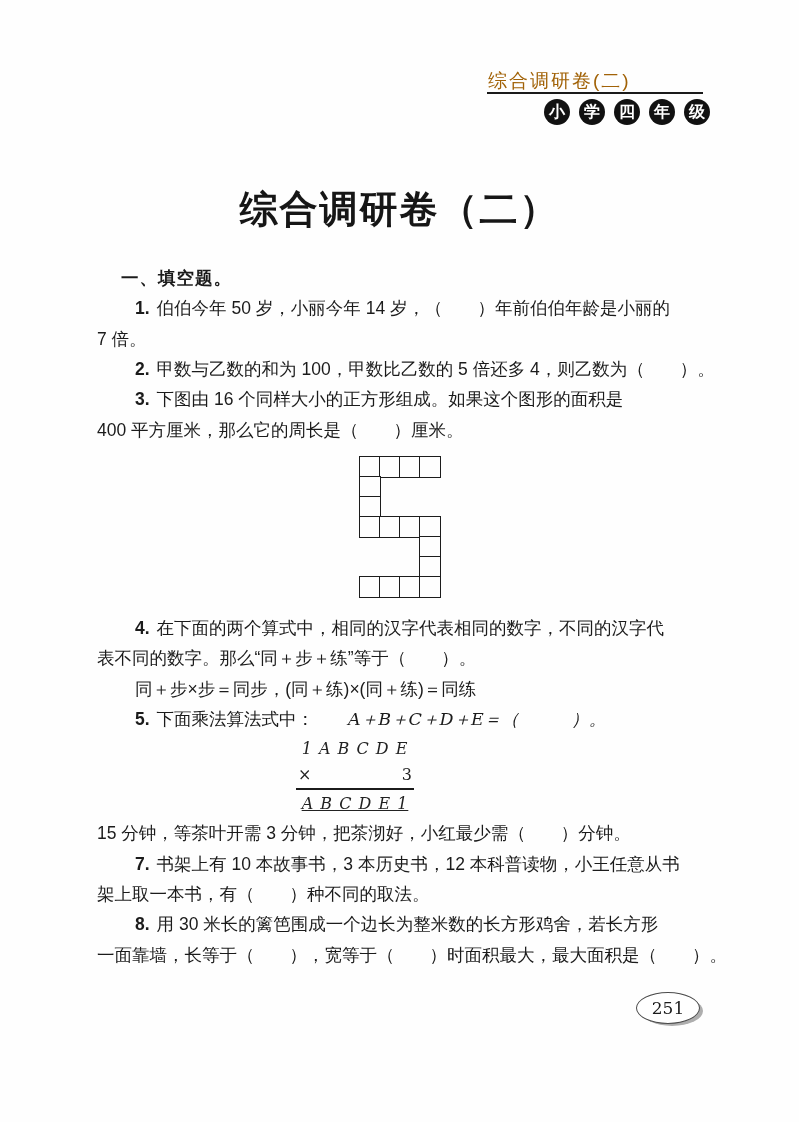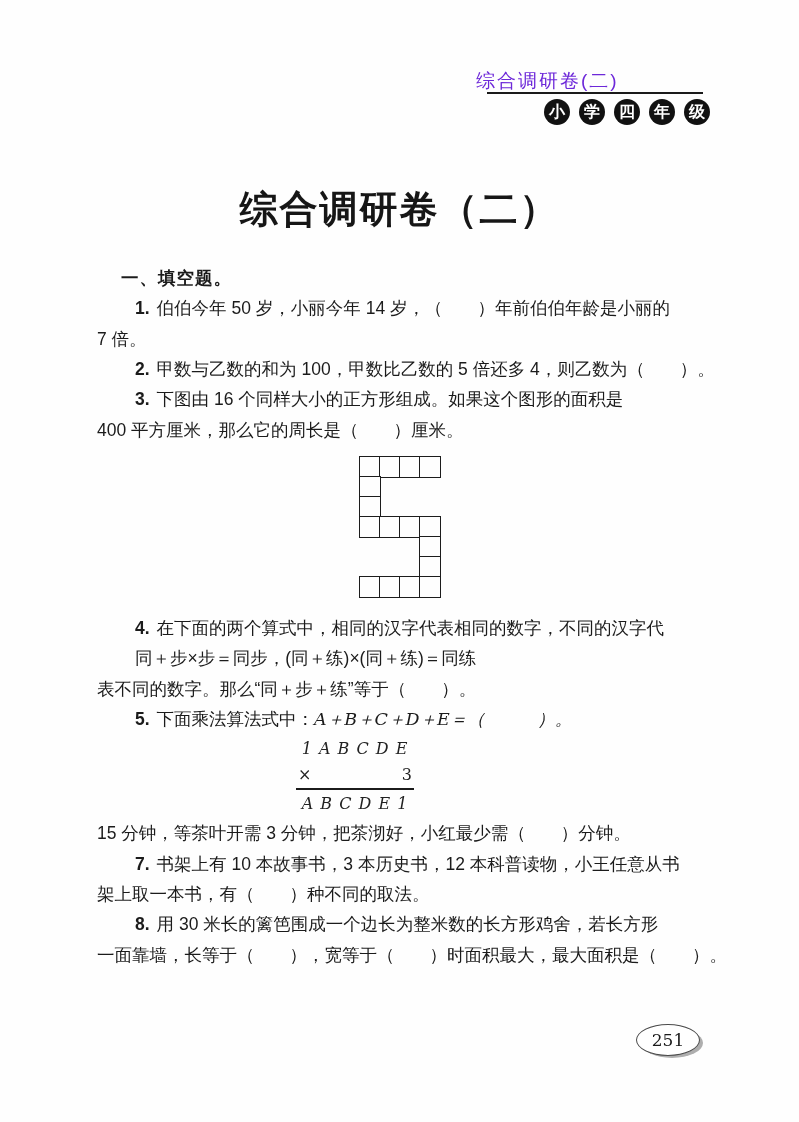--- a/index.html
+++ b/index.html
@@ -4,22 +4,22 @@
 <style>
   html,body{margin:0;padding:0;background:#e8e8e8;}
   .page{
     position:relative;width:799px;height:1122px;margin:0 auto;
     background:#fefefe;color:#1b1b1b;
     font-family:"Liberation Sans","DejaVu Sans",sans-serif;
     overflow:hidden;
   }
   
   .running-title{
-    position:absolute;left:476px;top:68px;
-    font-size:19px;letter-spacing:2px;color:#6d28d9;text-align:right;
+    position:absolute;left:488px;top:68px;
+    font-size:19px;letter-spacing:2px;color:#a16207;text-align:right;
   }
   .header-rule{
     position:absolute;left:487px;top:92px;width:216px;height:2px;
     background:#1a1a1a;
   }
   .grade-badges{
     position:absolute;left:544px;top:99px;
     display:flex;gap:9px;
   }
   .badge{
@@ -36,50 +36,50 @@
   }
   
   .content{
     position:absolute;left:97px;top:263px;width:640px;
     font-size:17.5px;
   }
   .line{line-height:30.35px;height:30.35px;white-space:nowrap;}
   .indent{padding-left:38px;}
   .qnum{font-weight:700;margin-right:7px;}
   .section-heading{font-weight:700;letter-spacing:1px;margin-left:24px;}
-  .formula{font-family:"DejaVu Serif","Liberation Serif",serif;font-style:italic;}
+  .formula{font-family:"DejaVu Serif","Liberation Serif",serif;font-style:italic;margin-left:34px;}
   
   .figure-wrap{position:relative;height:168px;}
   .figure-grid{position:absolute;left:262px;top:11px;width:82px;height:142px;}
   .fig-cell{
     position:absolute;width:21.5px;height:21.5px;box-sizing:border-box;
     border:1.5px solid #1c1c1c;background:#fefefe;
   }
   
   .mult-wrap{position:relative;height:84px;}
   .mult-block{
     position:absolute;left:199px;top:2px;width:118px;
     font-family:"DejaVu Serif","Liberation Serif",serif;
     font-size:16px;color:#222;
   }
   .mult-row1{text-align:center;font-style:italic;letter-spacing:1px;line-height:26px;}
   .mult-row2{display:flex;justify-content:space-between;line-height:26px;padding:0 2px;}
   .mult-row2 .op{font-style:normal;}
   .mult-result{
     border-top:2px solid #1b1b1b;text-align:center;font-style:italic;
-    letter-spacing:1px;line-height:27px;
+    letter-spacing:1px;line-height:27px;text-decoration:underline;
   }
   
   .page-oval{
     position:absolute;left:636px;top:992px;width:62px;height:30px;
     background:#fff;border:1.5px solid #4a4a4a;border-radius:50%;
     box-shadow:4px 3px 0 -1px #aeaeae;
     display:flex;align-items:center;justify-content:center;
     font-family:"DejaVu Serif","Liberation Serif",serif;
-    font-size:17px;color:#1b1b1b;margin-top:32px;
+    font-size:17px;color:#1b1b1b;
   }
 </style>
 </head>
 <body>
 
 <div class="page">
 
   <div class="running-title">综合调研卷(二)</div>
   <div class="header-rule"></div>
   <div class="grade-badges">
@@ -119,22 +119,22 @@
           <div class="fig-cell" style="left: 60px; top: 80px;"></div>
           <div class="fig-cell" style="left: 60px; top: 100px;"></div>
           <div class="fig-cell" style="left: 0px; top: 120px;"></div>
           <div class="fig-cell" style="left: 20px; top: 120px;"></div>
           <div class="fig-cell" style="left: 40px; top: 120px;"></div>
           <div class="fig-cell" style="left: 60px; top: 120px;"></div>
         </div>
     </div>
 
     <div class="line indent"><span class="qnum">4.</span><span>在下面的两个算式中，相同的汉字代表相同的数字，不同的汉字代</span></div>
+    <div class="line">表不同的数字。那么“同＋步＋练”等于（　　）。</div>
     <div class="line indent">同＋步×步＝同步，(同＋练)×(同＋练)＝同练</div>
-    <div class="line">表不同的数字。那么“同＋步＋练”等于（　　）。</div>
 
     <div class="line indent"><span class="qnum">5.</span><span>下面乘法算法式中：</span><span class="formula">A＋B＋C＋D＋E＝（　　　）。</span></div>
 
     <div class="mult-wrap">
       <div class="mult-block">
         <div class="mult-row1">1 A B C D E</div>
         <div class="mult-row2">
           <span class="op">×</span>
           <span>3</span>
         </div>

